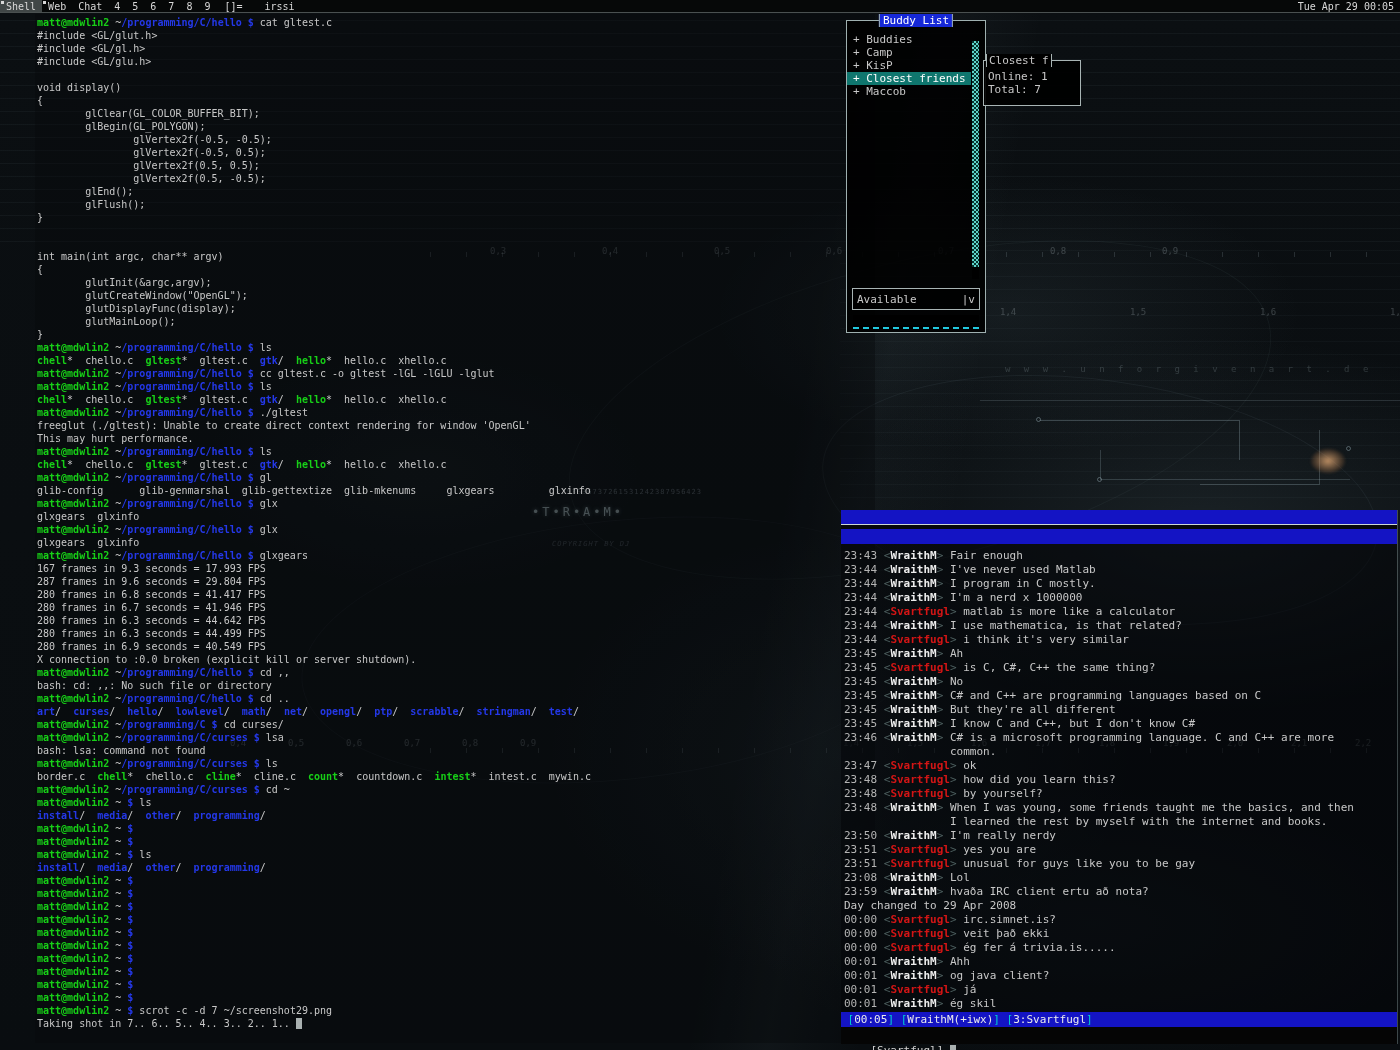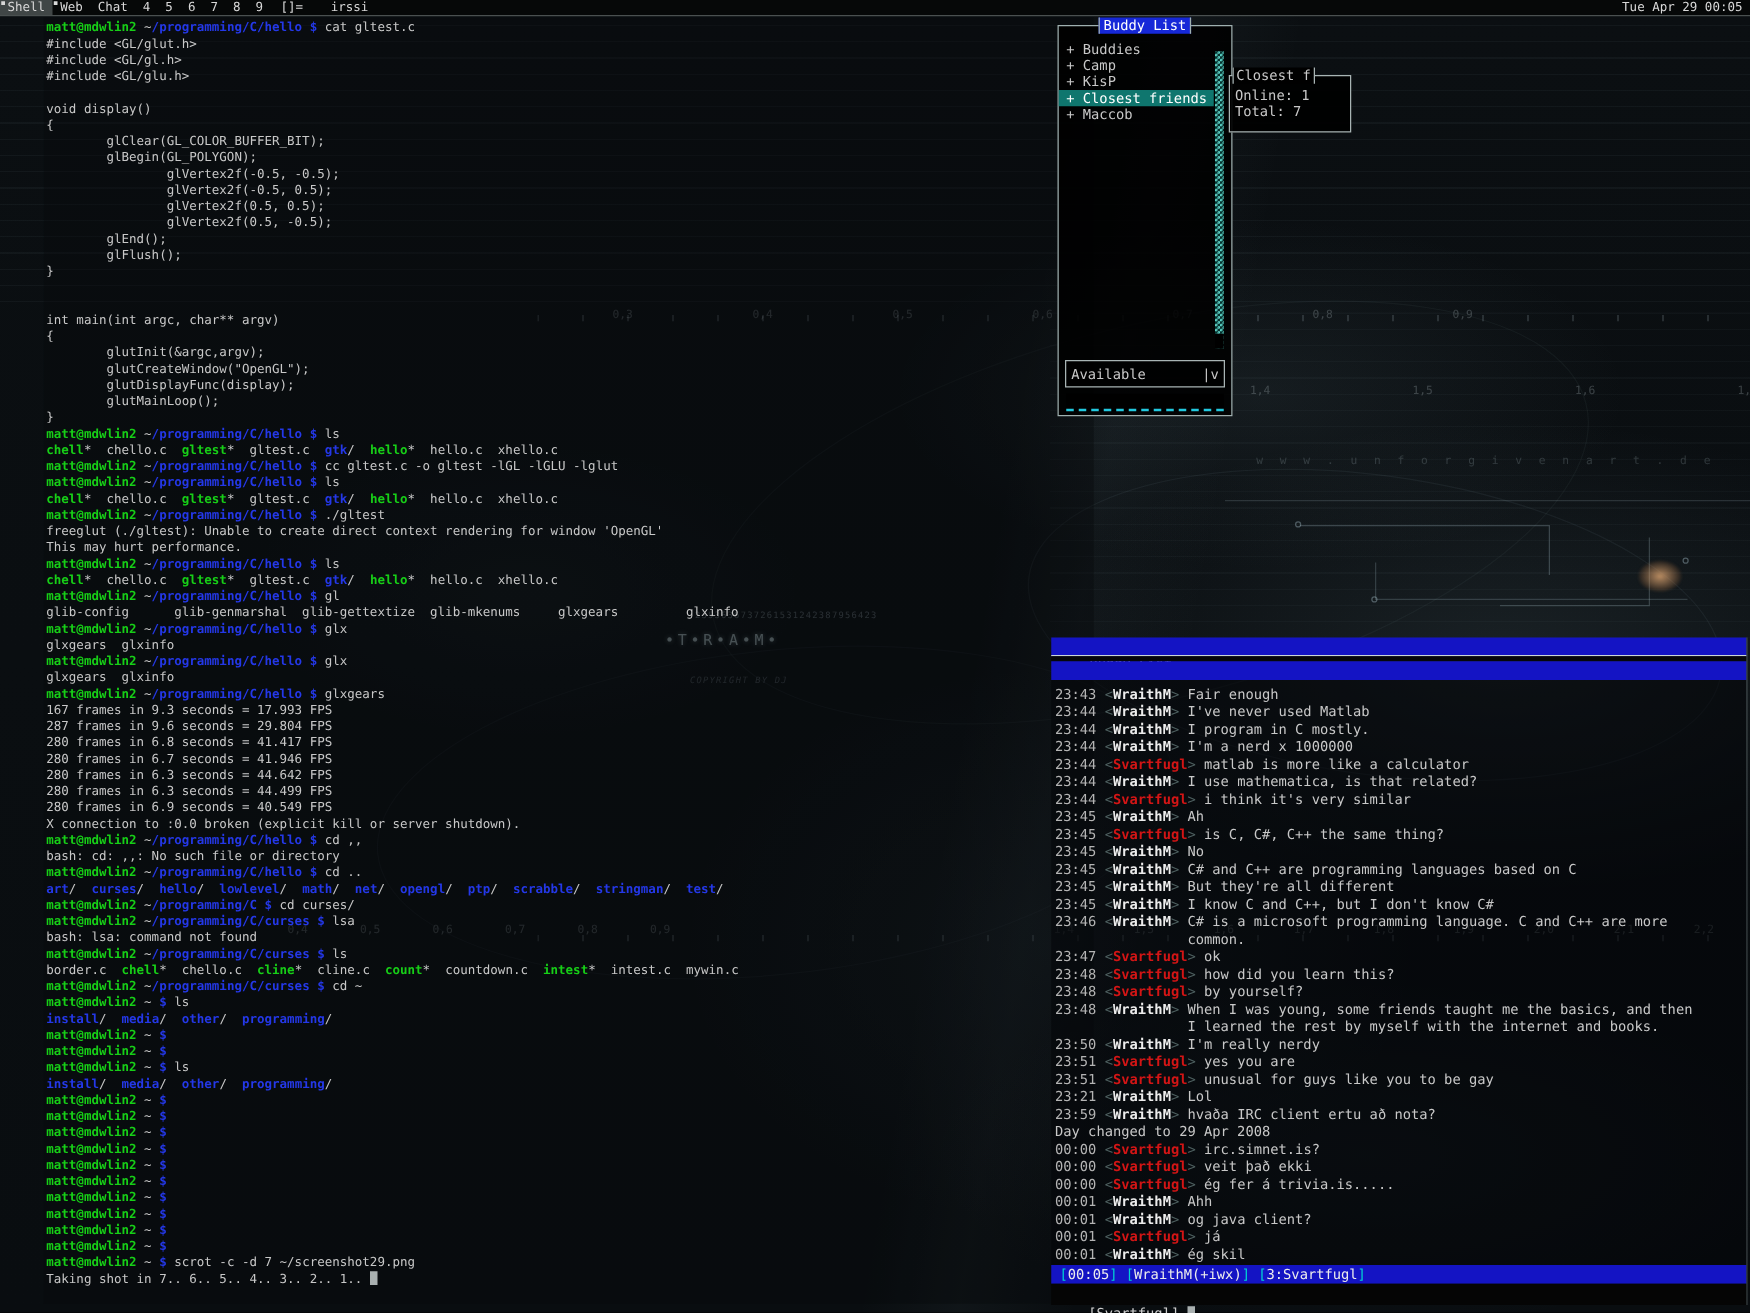--- a/index.html
+++ b/index.html
@@ -294,21 +294,21 @@
       <div class="cl"><span class="sg-t">23:46 </span><span class="sg-k">&lt;</span><span class="nick" style="color: rgb(236, 236, 236);">WraithM</span><span class="sg-k">&gt;</span><span class="sg-w"> C# is a microsoft programming language. C and C++ are more</span></div>
       <div class="cl"><span class="sg-w">                common.</span></div>
       <div class="cl"><span class="sg-t">23:47 </span><span class="sg-k">&lt;</span><span class="nick" style="color: rgb(211, 21, 21);">Svartfugl</span><span class="sg-k">&gt;</span><span class="sg-w"> ok</span></div>
       <div class="cl"><span class="sg-t">23:48 </span><span class="sg-k">&lt;</span><span class="nick" style="color: rgb(211, 21, 21);">Svartfugl</span><span class="sg-k">&gt;</span><span class="sg-w"> how did you learn this?</span></div>
       <div class="cl"><span class="sg-t">23:48 </span><span class="sg-k">&lt;</span><span class="nick" style="color: rgb(211, 21, 21);">Svartfugl</span><span class="sg-k">&gt;</span><span class="sg-w"> by yourself?</span></div>
       <div class="cl"><span class="sg-t">23:48 </span><span class="sg-k">&lt;</span><span class="nick" style="color: rgb(236, 236, 236);">WraithM</span><span class="sg-k">&gt;</span><span class="sg-w"> When I was young, some friends taught me the basics, and then</span></div>
       <div class="cl"><span class="sg-w">                I learned the rest by myself with the internet and books.</span></div>
       <div class="cl"><span class="sg-t">23:50 </span><span class="sg-k">&lt;</span><span class="nick" style="color: rgb(236, 236, 236);">WraithM</span><span class="sg-k">&gt;</span><span class="sg-w"> I'm really nerdy</span></div>
       <div class="cl"><span class="sg-t">23:51 </span><span class="sg-k">&lt;</span><span class="nick" style="color: rgb(211, 21, 21);">Svartfugl</span><span class="sg-k">&gt;</span><span class="sg-w"> yes you are</span></div>
       <div class="cl"><span class="sg-t">23:51 </span><span class="sg-k">&lt;</span><span class="nick" style="color: rgb(211, 21, 21);">Svartfugl</span><span class="sg-k">&gt;</span><span class="sg-w"> unusual for guys like you to be gay</span></div>
-      <div class="cl"><span class="sg-t">23:21 </span><span class="sg-k">&lt;</span><span class="nick" style="color: rgb(236, 236, 236);">WraithM</span><span class="sg-k">&gt;</span><span class="sg-w"> Lol</span></div>
+      <div class="cl"><span class="sg-t">23:08 </span><span class="sg-k">&lt;</span><span class="nick" style="color: rgb(236, 236, 236);">WraithM</span><span class="sg-k">&gt;</span><span class="sg-w"> Lol</span></div>
       <div class="cl"><span class="sg-t">23:59 </span><span class="sg-k">&lt;</span><span class="nick" style="color: rgb(236, 236, 236);">WraithM</span><span class="sg-k">&gt;</span><span class="sg-w"> hvaða IRC client ertu að nota?</span></div>
       <div class="cl"><span class="sg-w">Day changed to 29 Apr 2008</span></div>
       <div class="cl"><span class="sg-t">00:00 </span><span class="sg-k">&lt;</span><span class="nick" style="color: rgb(211, 21, 21);">Svartfugl</span><span class="sg-k">&gt;</span><span class="sg-w"> irc.simnet.is?</span></div>
       <div class="cl"><span class="sg-t">00:00 </span><span class="sg-k">&lt;</span><span class="nick" style="color: rgb(211, 21, 21);">Svartfugl</span><span class="sg-k">&gt;</span><span class="sg-w"> veit það ekki</span></div>
       <div class="cl"><span class="sg-t">00:00 </span><span class="sg-k">&lt;</span><span class="nick" style="color: rgb(211, 21, 21);">Svartfugl</span><span class="sg-k">&gt;</span><span class="sg-w"> ég fer á trivia.is.....</span></div>
       <div class="cl"><span class="sg-t">00:01 </span><span class="sg-k">&lt;</span><span class="nick" style="color: rgb(236, 236, 236);">WraithM</span><span class="sg-k">&gt;</span><span class="sg-w"> Ahh</span></div>
       <div class="cl"><span class="sg-t">00:01 </span><span class="sg-k">&lt;</span><span class="nick" style="color: rgb(236, 236, 236);">WraithM</span><span class="sg-k">&gt;</span><span class="sg-w"> og java client?</span></div>
       <div class="cl"><span class="sg-t">00:01 </span><span class="sg-k">&lt;</span><span class="nick" style="color: rgb(211, 21, 21);">Svartfugl</span><span class="sg-k">&gt;</span><span class="sg-w"> já</span></div>
       <div class="cl"><span class="sg-t">00:01 </span><span class="sg-k">&lt;</span><span class="nick" style="color: rgb(236, 236, 236);">WraithM</span><span class="sg-k">&gt;</span><span class="sg-w"> ég skil</span></div>
     </div>

